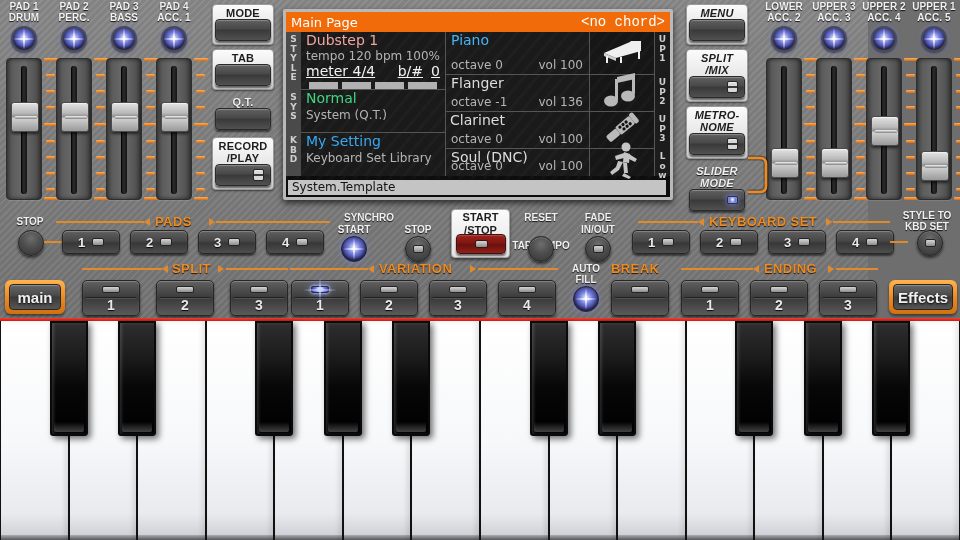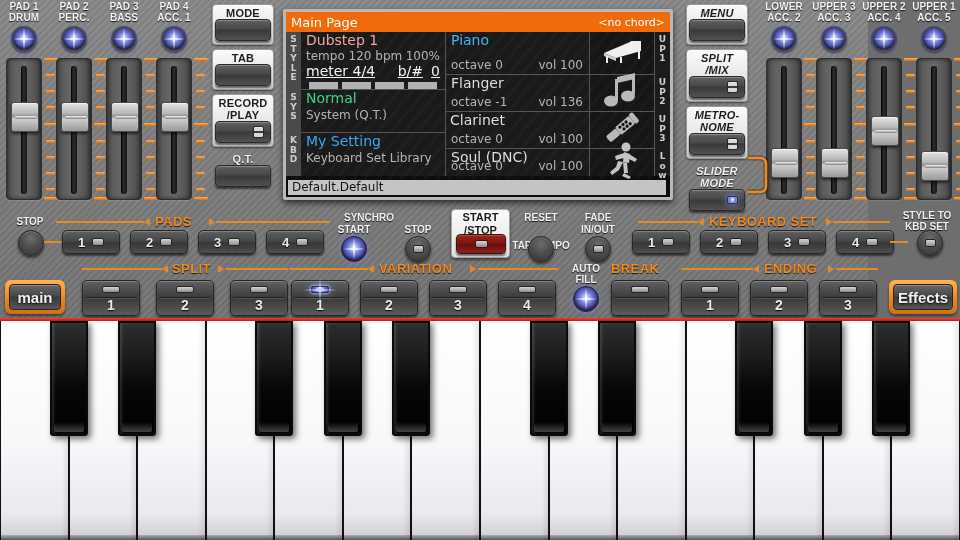--- a/index.html
+++ b/index.html
@@ -167,21 +167,21 @@
   .lcd-title {
     position:absolute; left:0; top:0; width:384px; height:20px;
     background:#f26b0a;
     display:flex; align-items:center; justify-content:space-between;
     padding: 0 5px;
   }
   .lcd-title .t {
     color:#fff; font-size:13px; line-height:13px;
   }
   .lcd-title .chord {
-    color:#fff; font-size:11px;
+    color:#fff; font-size:14px;font-family:Liberation Mono, monospace;
   }
 
   .lcd-grid {
     position:absolute; left:0; top:20px; width:384px; height:144px;
   }
   .side-tab {
     position:absolute; width:15px;
     color:#cfcfcf; font-size:9px; line-height:9.5px; font-weight:bold;
     text-align:center; letter-spacing:0; padding-top:3px;
     background:#4a4a4a;
@@ -588,30 +588,30 @@
 
     <div class="btn-col" id="left-btn-col" style="left:212px;">
         <div class="lbl-plate">
           <span class="cap">MODE</span>
           <div class="rect-btn"></div>
         </div>
         <div class="lbl-plate">
           <span class="cap">TAB</span>
           <div class="rect-btn"></div>
         </div>
+        <div class="lbl-plate bare">
+          <span class="cap">Q.T.</span>
+          <div class="rect-btn"></div>
+        </div>
         <div class="lbl-plate">
           <span class="cap">RECORD</span>
           <span class="cap">/PLAY</span>
           <div class="rect-btn">
             <div class="mini-led dual"></div>
           </div>
-        </div>
-        <div class="lbl-plate bare">
-          <span class="cap">Q.T.</span>
-          <div class="rect-btn"></div>
         </div>
       </div>
 
     <div class="btn-col" id="right-btn-col" style="left:686px;font-style:italic;">
         <div class="lbl-plate">
           <span class="cap">MENU</span>
           <div class="rect-btn"></div>
         </div>
         <div class="lbl-plate">
           <span class="cap">SPLIT</span>
@@ -776,21 +776,21 @@
                     <path d="M19 11 L10 14 L11 18 L19 16 Z"></path>
                     <path d="M18 20 L22 21 L23 31 L19 31 Z"></path>
                     <path d="M18 20 L14 28 L7 33 L5 30 L11 25 L13 19 Z"></path>
                     <path d="M19 31 L26 35 L24 37 L17 34 Z"></path>
                   </g>
                 </svg></div>
             </div>
           </div>
 
         <div class="lcd-foot">
-          <div class="bar">Default.Default</div>
+          <div class="bar">System.Template</div>
         </div>
       </div>
     </div>
   </div>
 
   <div id="transport">
       <div class="mini-cap" style="left: 10px; top: 216px; width: 40px;">STOP</div>
       <div class="knob-btn" style="left: 18px; top: 230px;"></div>
       <div style="position: absolute; left: 44px; top: 241px; width: 22px; height: 2px; background: rgb(224, 138, 42);"></div>
       <div class="sec-line" style="left: 56px; top: 221px; width: 88px;"></div>

